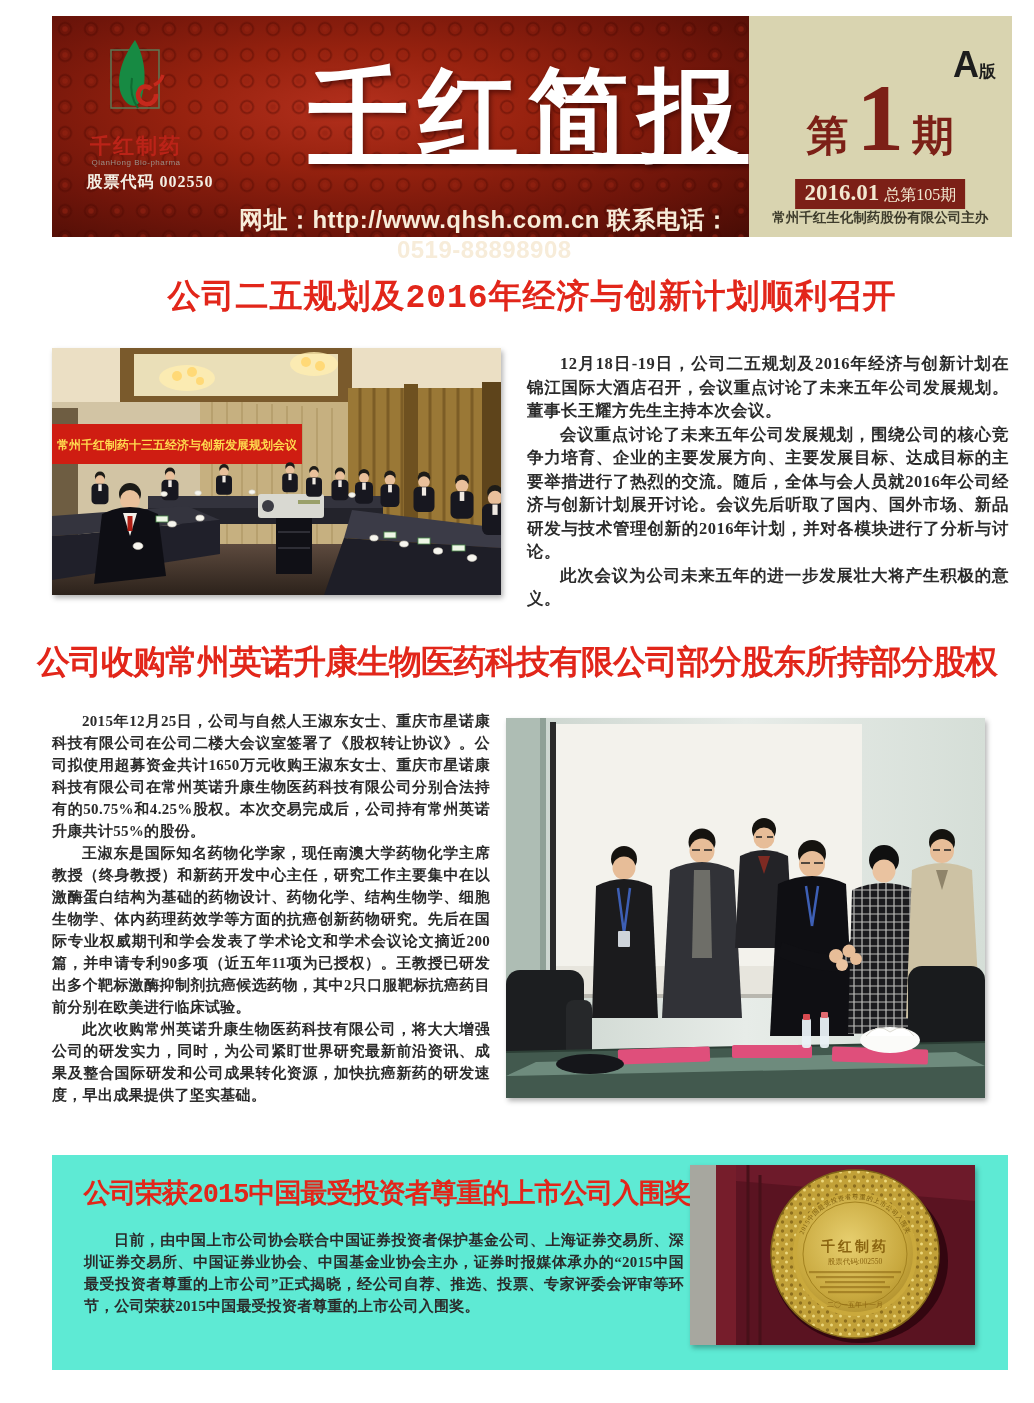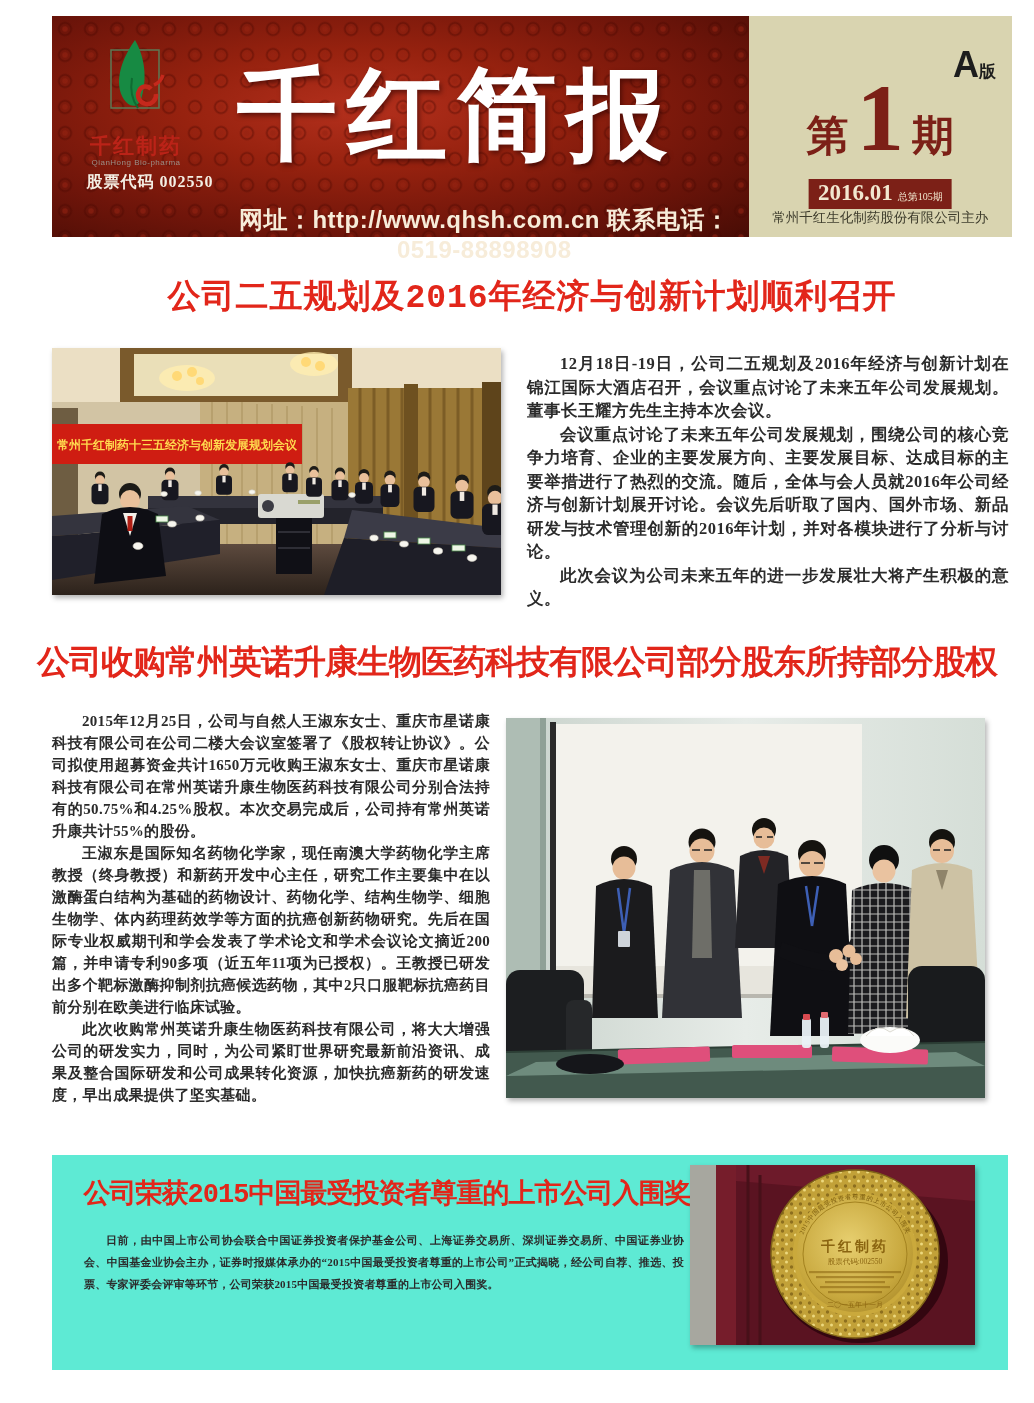--- a/index.html
+++ b/index.html
@@ -16,59 +16,59 @@
       radial-gradient(ellipse at 44% 42%, #b4301d 0%, #97220f 32%, #6f150a 68%, #480c05 100%);
     background-size:26px 26px,26px 26px,100% 100%;}
   .logo-svg{position:absolute;left:50px;top:22px;}
   .brand{position:absolute;left:14px;top:116px;width:140px;text-align:center;
          color:#bb2318;font-size:21px;font-weight:bold;letter-spacing:2px;}
   .brand-en{position:absolute;left:14px;top:142px;width:140px;text-align:center;
             color:#9c8f87;font-size:8px;letter-spacing:.5px;font-family:"Liberation Sans",sans-serif;}
   .stock{position:absolute;left:8px;top:156px;width:180px;text-align:center;
          color:#f4efe4;font-size:16px;font-weight:bold;letter-spacing:1px;}
   .paper-title{position:absolute;left:185px;right:0;top:30px;height:140px;line-height:140px;
-         text-align:left;color:#ffffff;font-size:100px;font-weight:bold;letter-spacing:10px;
-         text-shadow:2px 3px 5px rgba(40,0,0,.55);}
+         text-align:right;color:#ffffff;font-size:100px;font-weight:bold;letter-spacing:10px;
+         text-shadow:2px 3px 5px rgba(40,0,0,.55);text-decoration:underline;}
   .contact{position:absolute;left:170px;right:2px;top:188px;text-align:center;
          color:#f7ecd9;font-size:24px;font-weight:bold;letter-spacing:.5px;
          font-family:"Liberation Sans",sans-serif;}
 
   .issue-panel{position:relative;width:275px;height:221px;background:#d9d4b0;}
   .edition{position:absolute;top:28px;right:16px;color:#1d1d1d;}
   .edition .ltr{font-size:36px;font-weight:bold;font-family:"Liberation Sans",sans-serif;}
   .edition .bn{font-size:17px;font-weight:bold;}
   .issue-row{position:absolute;top:60px;left:0;right:0;display:flex;justify-content:center;
              align-items:baseline;gap:8px;color:#7c2017;}
   .issue-row .zi{font-size:42px;font-weight:bold;}
   .issue-row .num{font-size:95px;font-weight:bold;line-height:.9;}
   .date-bar{position:absolute;top:163px;left:50%;transform:translateX(-50%);
             background:#7c2017;color:#f2e8d0;padding:1px 9px 3px 9px;white-space:nowrap;
             display:flex;align-items:baseline;gap:5px;}
   .date-bar .dt{font-size:23px;font-weight:bold;}
-  .date-bar .tot{font-size:10px;text-align:right;}
+  .date-bar .tot{font-size:16px;text-align:right;}
   .publisher{position:absolute;bottom:10px;left:0;right:0;text-align:center;
-             font-size:13.5px;font-weight:normal;color:#3e3c2c;
+             font-size:13.5px;font-weight:bold;color:#3e3c2c;
              font-family:"Liberation Sans",sans-serif;}
 
   
   .headline{position:absolute;text-align:center;color:#e2261a;font-weight:bold;
             font-family:Liberation Mono, monospace;white-space:nowrap;}
   #a1-title{left:52px;top:274px;width:960px;font-size:33px;letter-spacing:1px;}
   #a2-title{left:37px;top:640px;width:960px;font-size:33px;letter-spacing:-1px;}
   #a3-title{left:30px;top:20px;width:610px;font-size:27px;letter-spacing:-1px;}
 
   
   .bodycol{position:absolute;}
   .bodycol p{margin:0;text-indent:2em;text-align:justify;color:#2b2b2b;font-weight:600;}
   #a1-text{left:527px;top:352px;width:482px;}
   #a1-text p{font-size:16.5px;line-height:23.5px;letter-spacing:.5px;}
   #a2-text{left:52px;top:710px;width:438px;}
   #a2-text p{font-size:15px;line-height:22px;letter-spacing:.3px;}
   #a3-text{left:32px;top:74px;width:600px;}
-  #a3-text p{font-size:11px;line-height:22px;letter-spacing:.2px;}
+  #a3-text p{font-size:15px;line-height:22px;letter-spacing:.2px;}
 
   
   .photo{position:absolute;box-shadow:2px 3px 5px rgba(0,0,0,.30);}
   #photo-meeting{left:52px;top:348px;width:449px;height:247px;}
   #photo-signing{left:506px;top:718px;width:479px;height:380px;}
   #photo-award{left:638px;top:10px;width:285px;height:180px;}
 
   
   #blue-box{left:52px;top:1155px;width:956px;height:215px;background:#5eead4;}
 </style>

